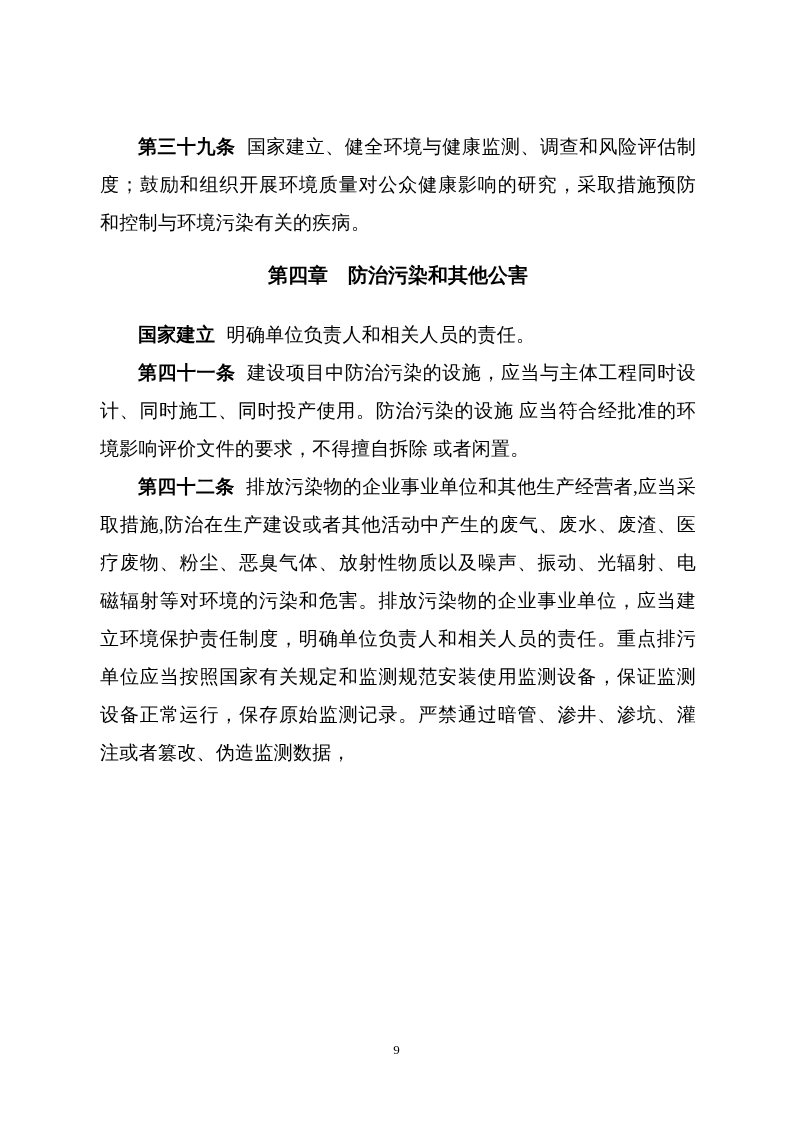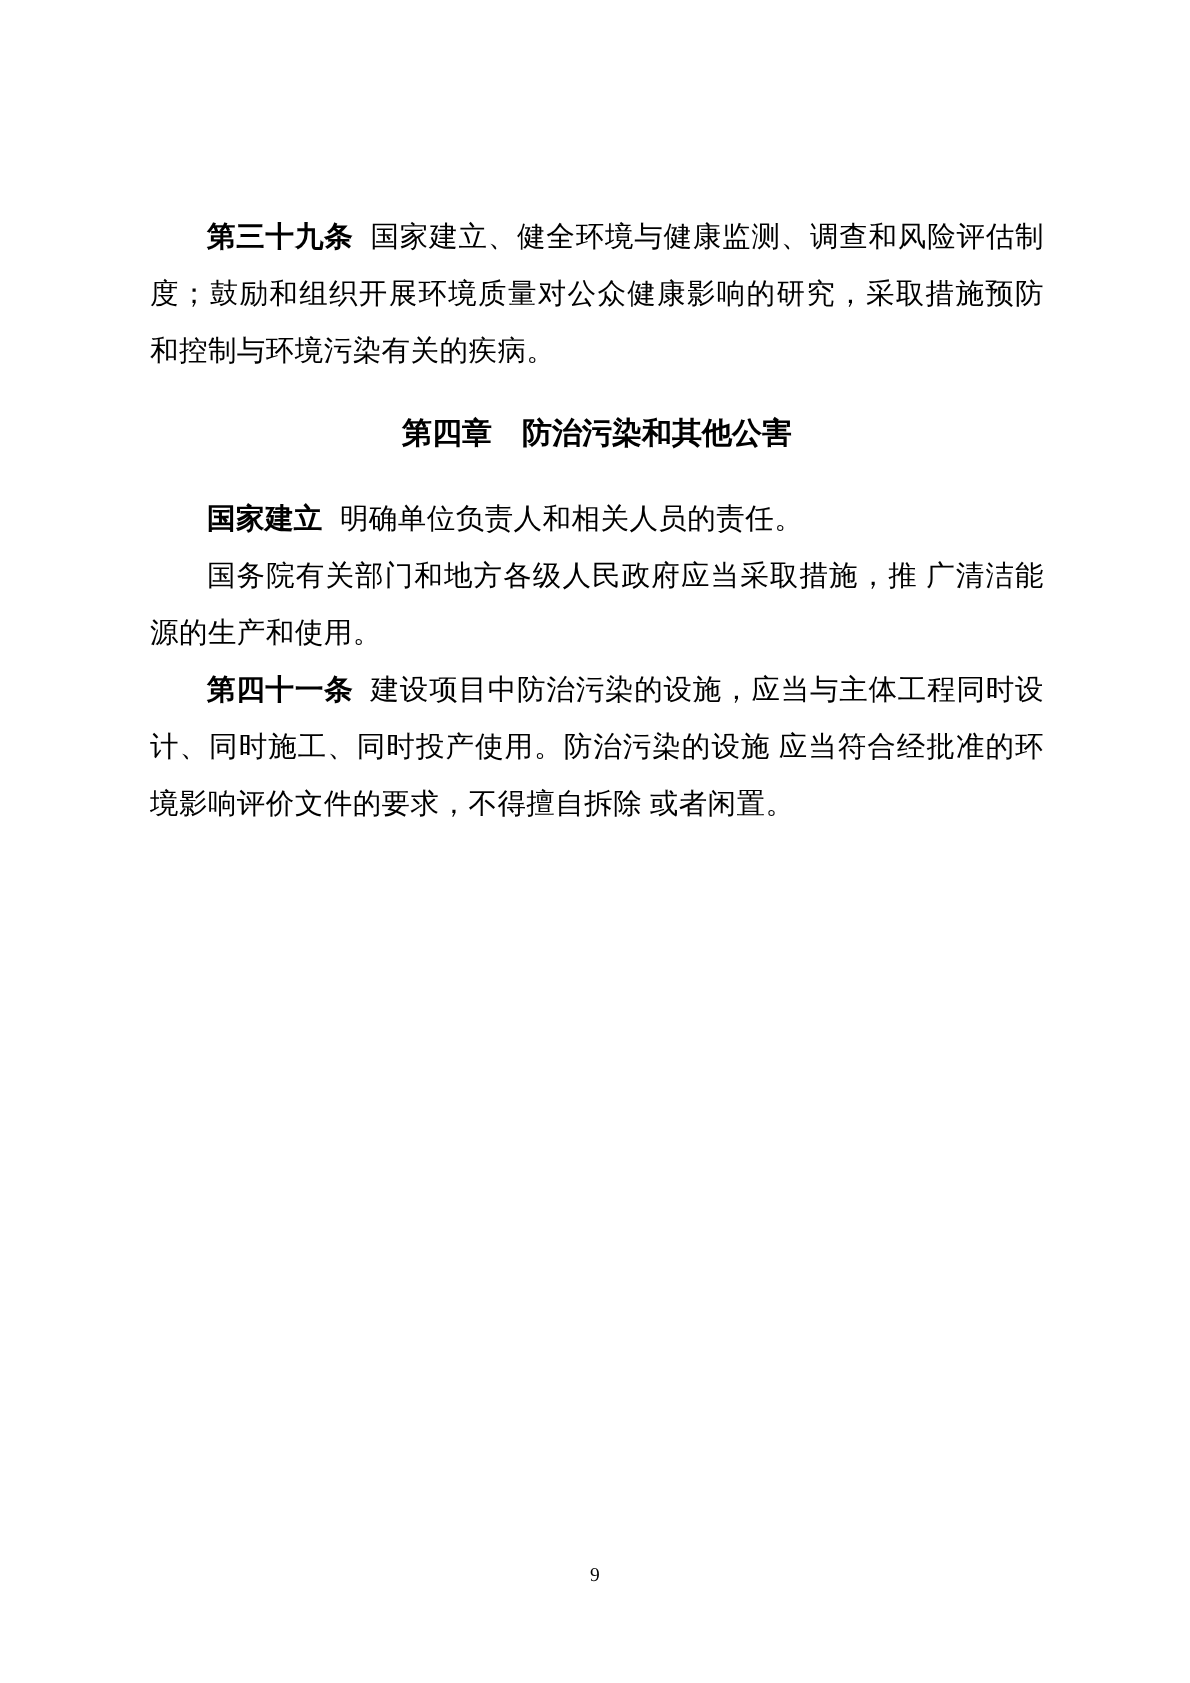--- a/index.html
+++ b/index.html
@@ -14,21 +14,21 @@
     .page {
       position: relative;
       width: 793px;
       height: 1122px;
       margin: 0 auto;
       background: #ffffff;
       overflow: hidden;
     }
     .content {
       position: absolute;
-      top: 140px;
+      top: 128px;
       left: 100px;
       right: 97px;
     }
     .para {
       margin: 0;
       font-size: 19px;
       line-height: 38px;
       text-align: justify;
       text-justify: inter-character;
       text-indent: 2em;
@@ -37,21 +37,21 @@
     .para .label {
       font-weight: bold;
       margin-right: 0.6em;
     }
     .chapter {
       font-size: 20px;
       line-height: 38px;
       font-weight: bold;
       text-align: center;
       text-indent: 0;
-      font-family: Liberation Sans, sans-serif;
+      font-family: Liberation Mono, monospace;
       margin: 16px 0 20px 0;
     }
     .page-number {
       position: absolute;
       left: 0;
       right: 0;
       bottom: 64px;
       text-align: center;
       font-size: 13px;
       font-family: "Liberation Serif", "DejaVu Serif", serif;
@@ -62,22 +62,22 @@
 
 <div class="page">
   <div class="content">
 
     <p class="para"><span class="label">第三十九条</span><span>国家建立、健全环境与健康监测、调查和风险评估制度；鼓励和组织开展环境质量对公众健康影响的研究，采取措施预防和控制与环境污染有关的疾病。</span></p>
 
     <div class="chapter">第四章　防治污染和其他公害</div>
 
     <p class="para"><span class="label">国家建立</span><span>明确单位负责人和相关人员的责任。</span></p>
 
-    <p class="para"><span>国务院有关部门和地方各级人民政府应当采取措施，推 广清洁能源的生产和使用。</span></p>
 
 
     <p class="para"><span class="label">第四十一条</span><span>建设项目中防治污染的设施，应当与主体工程同时设计、同时施工、同时投产使用。防治污染的设施 应当符合经批准的环境影响评价文件的要求，不得擅自拆除 或者闲置。</span></p>
 
+    <p class="para"><span class="label">第四十二条</span><span>排放污染物的企业事业单位和其他生产经营者,应当采取措施,防治在生产建设或者其他活动中产生的废气、废水、废渣、医疗废物、粉尘、恶臭气体、放射性物质以及噪声、振动、光辐射、电磁辐射等对环境的污染和危害。排放污染物的企业事业单位，应当建立环境保护责任制度，明确单位负责人和相关人员的责任。重点排污单位应当按照国家有关规定和监测规范安装使用监测设备，保证监测设备正常运行，保存原始监测记录。严禁通过暗管、渗井、渗坑、灌注或者篡改、伪造监测数据，</span></p>
 
   </div>
 
   <div class="page-number">9</div>
 </div>
 
 </body></html>

